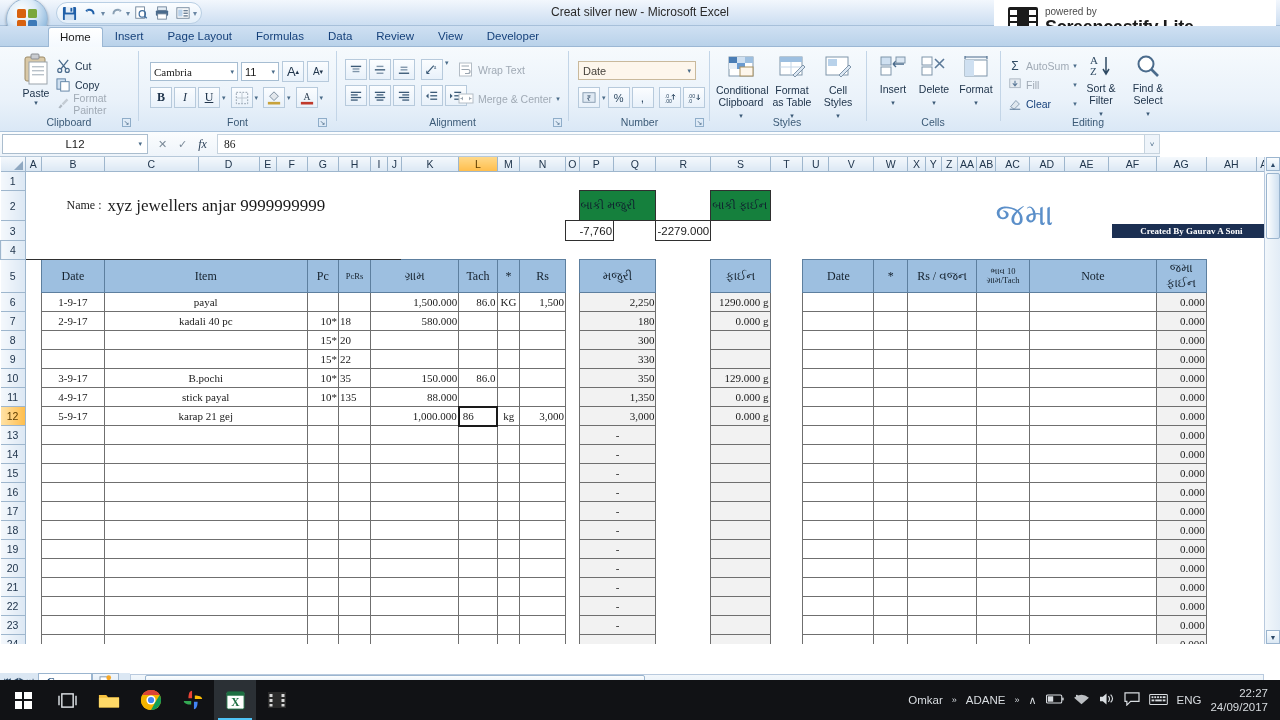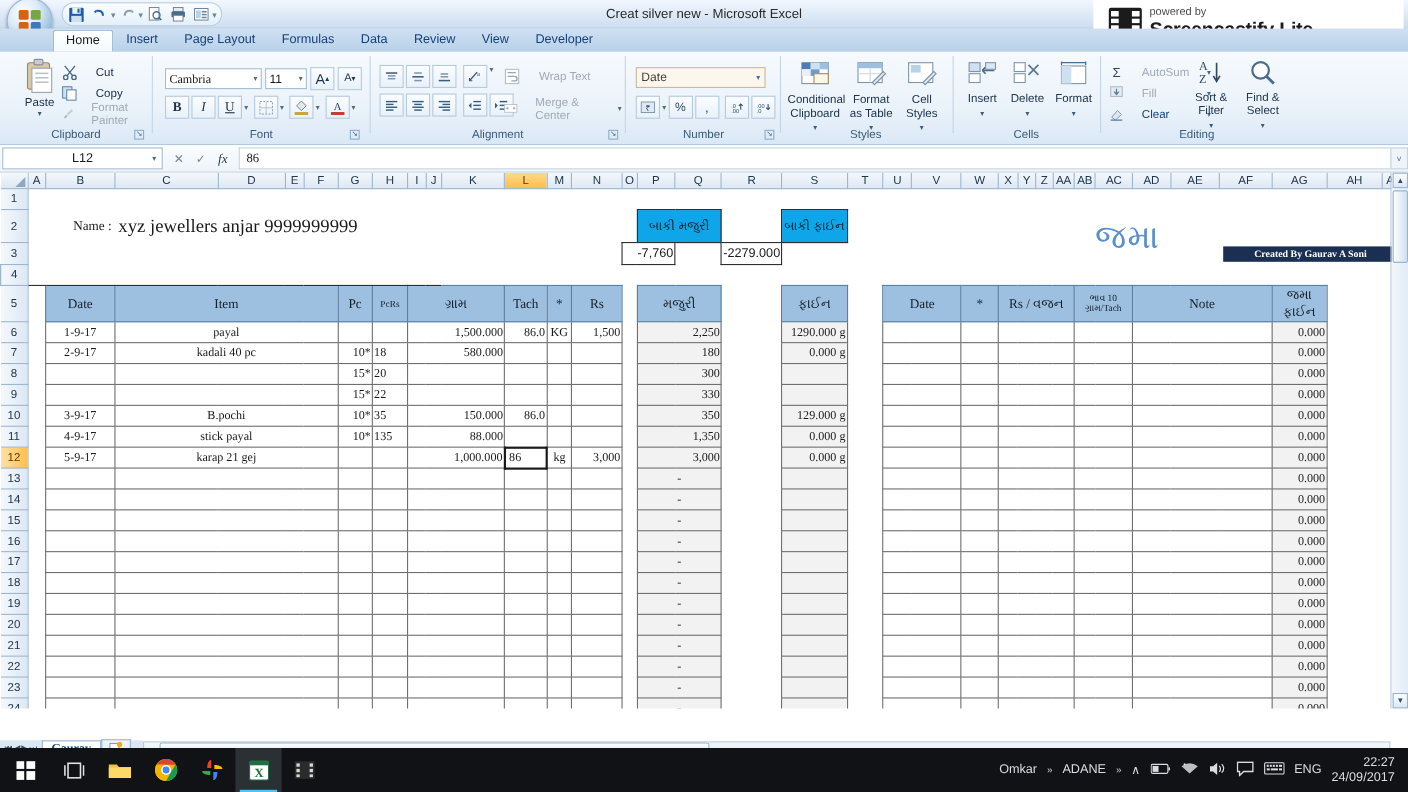--- a/index.html
+++ b/index.html
@@ -87,21 +87,21 @@
     position:absolute; bottom:1px; left:0; right:0; text-align:center;
     font-size:10.5px; color:#3b5a77;
   }
   .group-sep { position:absolute; top:4px; width:1px; height:70px; background:#c3d5e7; }
   .dlg { position:absolute; bottom:2px; right:3px; width:9px; height:9px;
          border:1px solid #8fadc9; color:#4a6b89; font-size:7px; line-height:8px; text-align:center; }
 
   .btn-lg { display:flex; flex-direction:column; align-items:center; width:52px; cursor:default; }
   .lbl-sm { font-size:10.5px; color:#20354c; }
 
-  .mini-row { display:flex; align-items:center; gap:16px; height:19px; cursor:default; }
+  .mini-row { display:flex; align-items:center; gap:4px; height:19px; cursor:default; }
   .mini-row .lbl { font-size:10.5px; color:#20354c; }
   .mini-row.dim .lbl { color:#a0aab5; }
 
   .fontname {
     width:88px; height:19px; background:#fff; border:1px solid #a6bdd2;
     font-size:11px; padding:1px 3px; display:flex; align-items:center;
     font-family:"Liberation Serif", serif;
   }
   .fontsize {
     width:38px; height:19px; background:#fff; border:1px solid #a6bdd2;
@@ -113,21 +113,21 @@
     align-items:center; justify-content:center; font-size:12px; color:#20354c; cursor:default;
   }
   .sqbtn.bx { border:1px solid #b7cadc; background:linear-gradient(180deg,#fbfdff,#e8f1fa); }
   .numbox {
     width:118px; height:19px; background:#fdf6ec; border:1px solid #c9b99c;
     font-size:11px; padding:1px 4px; display:flex; align-items:center; color:#46423c;
   }
 
   
   .fbar {
-    position:absolute; left:0; top:132px; width:1280px; height:25px;
+    position:absolute; left:0; top:132px; width:1160px; height:25px;
     background:linear-gradient(180deg,#fbfdfe,#eef4fa);
     border-bottom:1px solid #b7c9da; display:flex; align-items:center;
   }
   .namebox {
     width:146px; height:20px; margin-left:2px; background:#fff; border:1px solid #aabdce;
     display:flex; align-items:center; justify-content:center; font-size:11.5px; position:relative;
   }
   .namebox .caret { position:absolute; right:5px; }
   .fbar-btns { display:flex; align-items:center; gap:3px; padding:0 6px; }
   .fbtn { width:17px; height:17px; border-radius:3px; display:flex; align-items:center;
@@ -174,21 +174,21 @@
   }
   .data-bord { border:1px solid #6f6f6f !important; }
   .shade { background:#f2f2f2; }
   .r { text-align:right; }
   .c { text-align:center; }
   .nobord { border:none !important; }
   .titlecell { font-family:"Liberation Serif", serif; font-size:17px; }
   .namelbl { font-family:"Liberation Serif", serif; font-size:12px; text-align:right; }
   .underline-row td { border-bottom:1px solid #2f2f2f !important; }
   .kpi-hdr {
-    background:#0ea5e9; border:1px solid #2f2f2f !important; text-align:center;
+    background:#15803d; border:1px solid #2f2f2f !important; 
     font-family:"Liberation Sans", sans-serif; font-size:11.5px; color:#10202f;
   }
   .kpi-val { border:1px solid #2f2f2f !important; text-align:right; font-size:11.5px; background:#fff; }
   .jama {
     font-family:"Liberation Serif", serif; font-size:30px; color:#5b8fc9;
     text-align:center; letter-spacing:1px;
   }
   .credit {
     background:#1b2f52; color:#fff; font-size:9px; font-weight:bold;
     text-align:center; padding:2px 4px; font-family:"Liberation Serif", serif;

